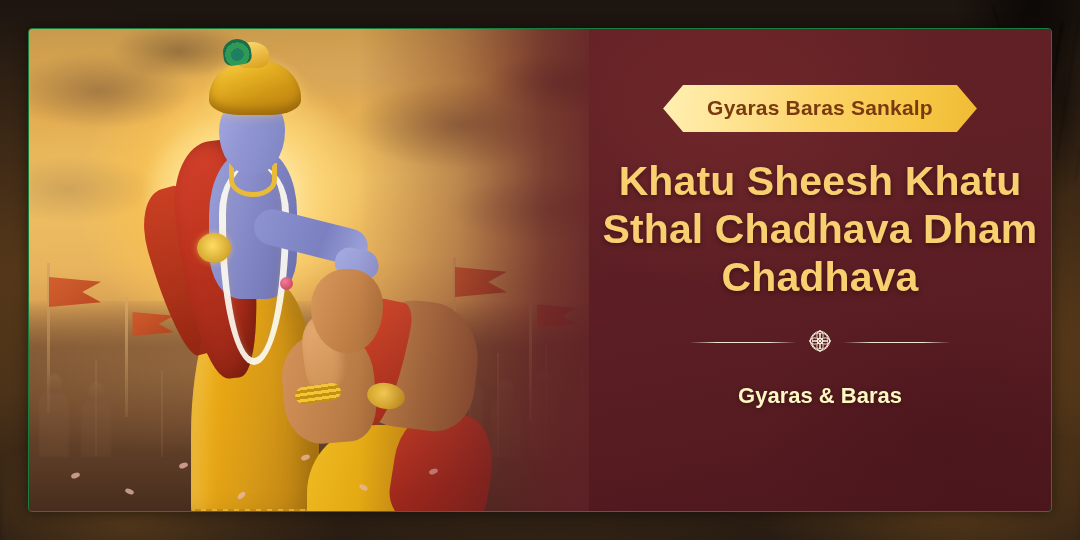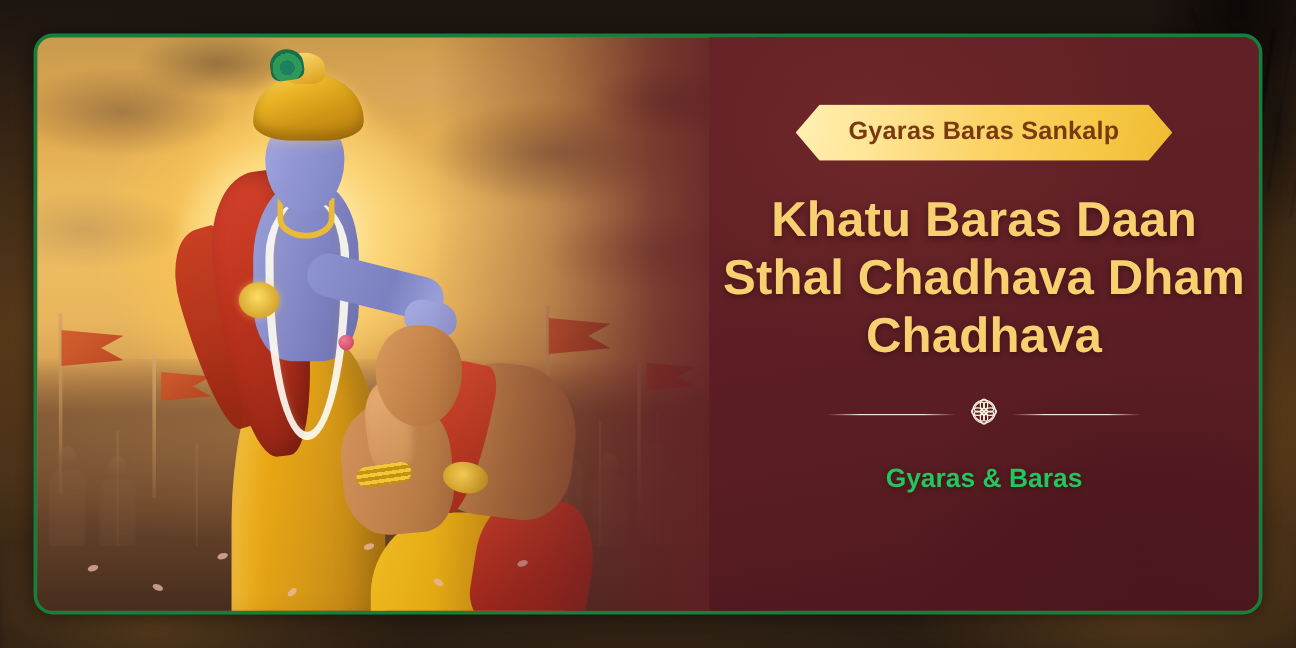--- a/index.html
+++ b/index.html
@@ -49,22 +49,22 @@
       radial-gradient(ellipse 28% 60% at 12% 88%, rgba(158,104,42,.35), rgba(0,0,0,0) 70%),
       radial-gradient(ellipse 24% 58% at 88% 80%, rgba(150,98,40,.30), rgba(0,0,0,0) 72%),
       radial-gradient(ellipse 40% 40% at 50% 100%, rgba(70,46,24,.45), rgba(0,0,0,0) 75%);
     filter:blur(3px);
   }
 
   
   .frame {
     position:absolute;
     left:28px; top:28px; right:28px; bottom:28px;
-    border:3px solid #15803d;
-    border-radius:16px;
+    border:1px solid #15803d;
+    border-radius:4px;
     overflow:hidden;
     box-shadow:0 0 14px rgba(0,0,0,.45), inset 0 0 0 1px rgba(255,215,120,.35);
   }
 
   
   .art {
     position:absolute; left:0; top:0; width:600px; height:100%;
   }
   .sky {
     position:absolute; inset:0;
@@ -346,21 +346,21 @@
     flex:1; height:1px;
     background:linear-gradient(90deg, rgba(255,246,226,0), rgba(255,246,226,.92) 26%, rgba(255,246,226,.92) 74%, rgba(255,246,226,0));
   }
   .rosette { margin:0 10px; display:block; }
 
   
   .dates {
     margin-top:22px;
     font-size:22px; font-weight:bold;
     line-height:1.42;
-    color:#22c55e;
+    color:#fef9c3;
     text-shadow:0 1px 4px rgba(32,8,10,.45);
     text-align:center;
   }
   .dates-line { display:block; }
 </style>
 </head>
 <body>
 
 <div id="banner">
 
@@ -453,21 +453,21 @@
 
     <div class="panel"></div>
 
     <div class="content">
 
       <div class="ribbon">
         <div class="ribbon-text">Gyaras Baras Sankalp</div>
       </div>
 
       <h1 class="title">
-        <span>Khatu Baras Daan</span><br>
+        <span>Khatu Sheesh Khatu</span><br>
         <span>Sthal Chadhava Dham</span><br>
         <span>Chadhava</span>
       </h1>
 
       <div class="divider">
         <span class="rule"></span>
         <span class="rosette">
           <svg width="26" height="26" viewBox="0 0 26 26" fill="none" stroke="#fdf6e3" stroke-width="1">
             <circle cx="13" cy="13" r="9.5"></circle>
             <circle cx="13" cy="13" r="2.6"></circle>

